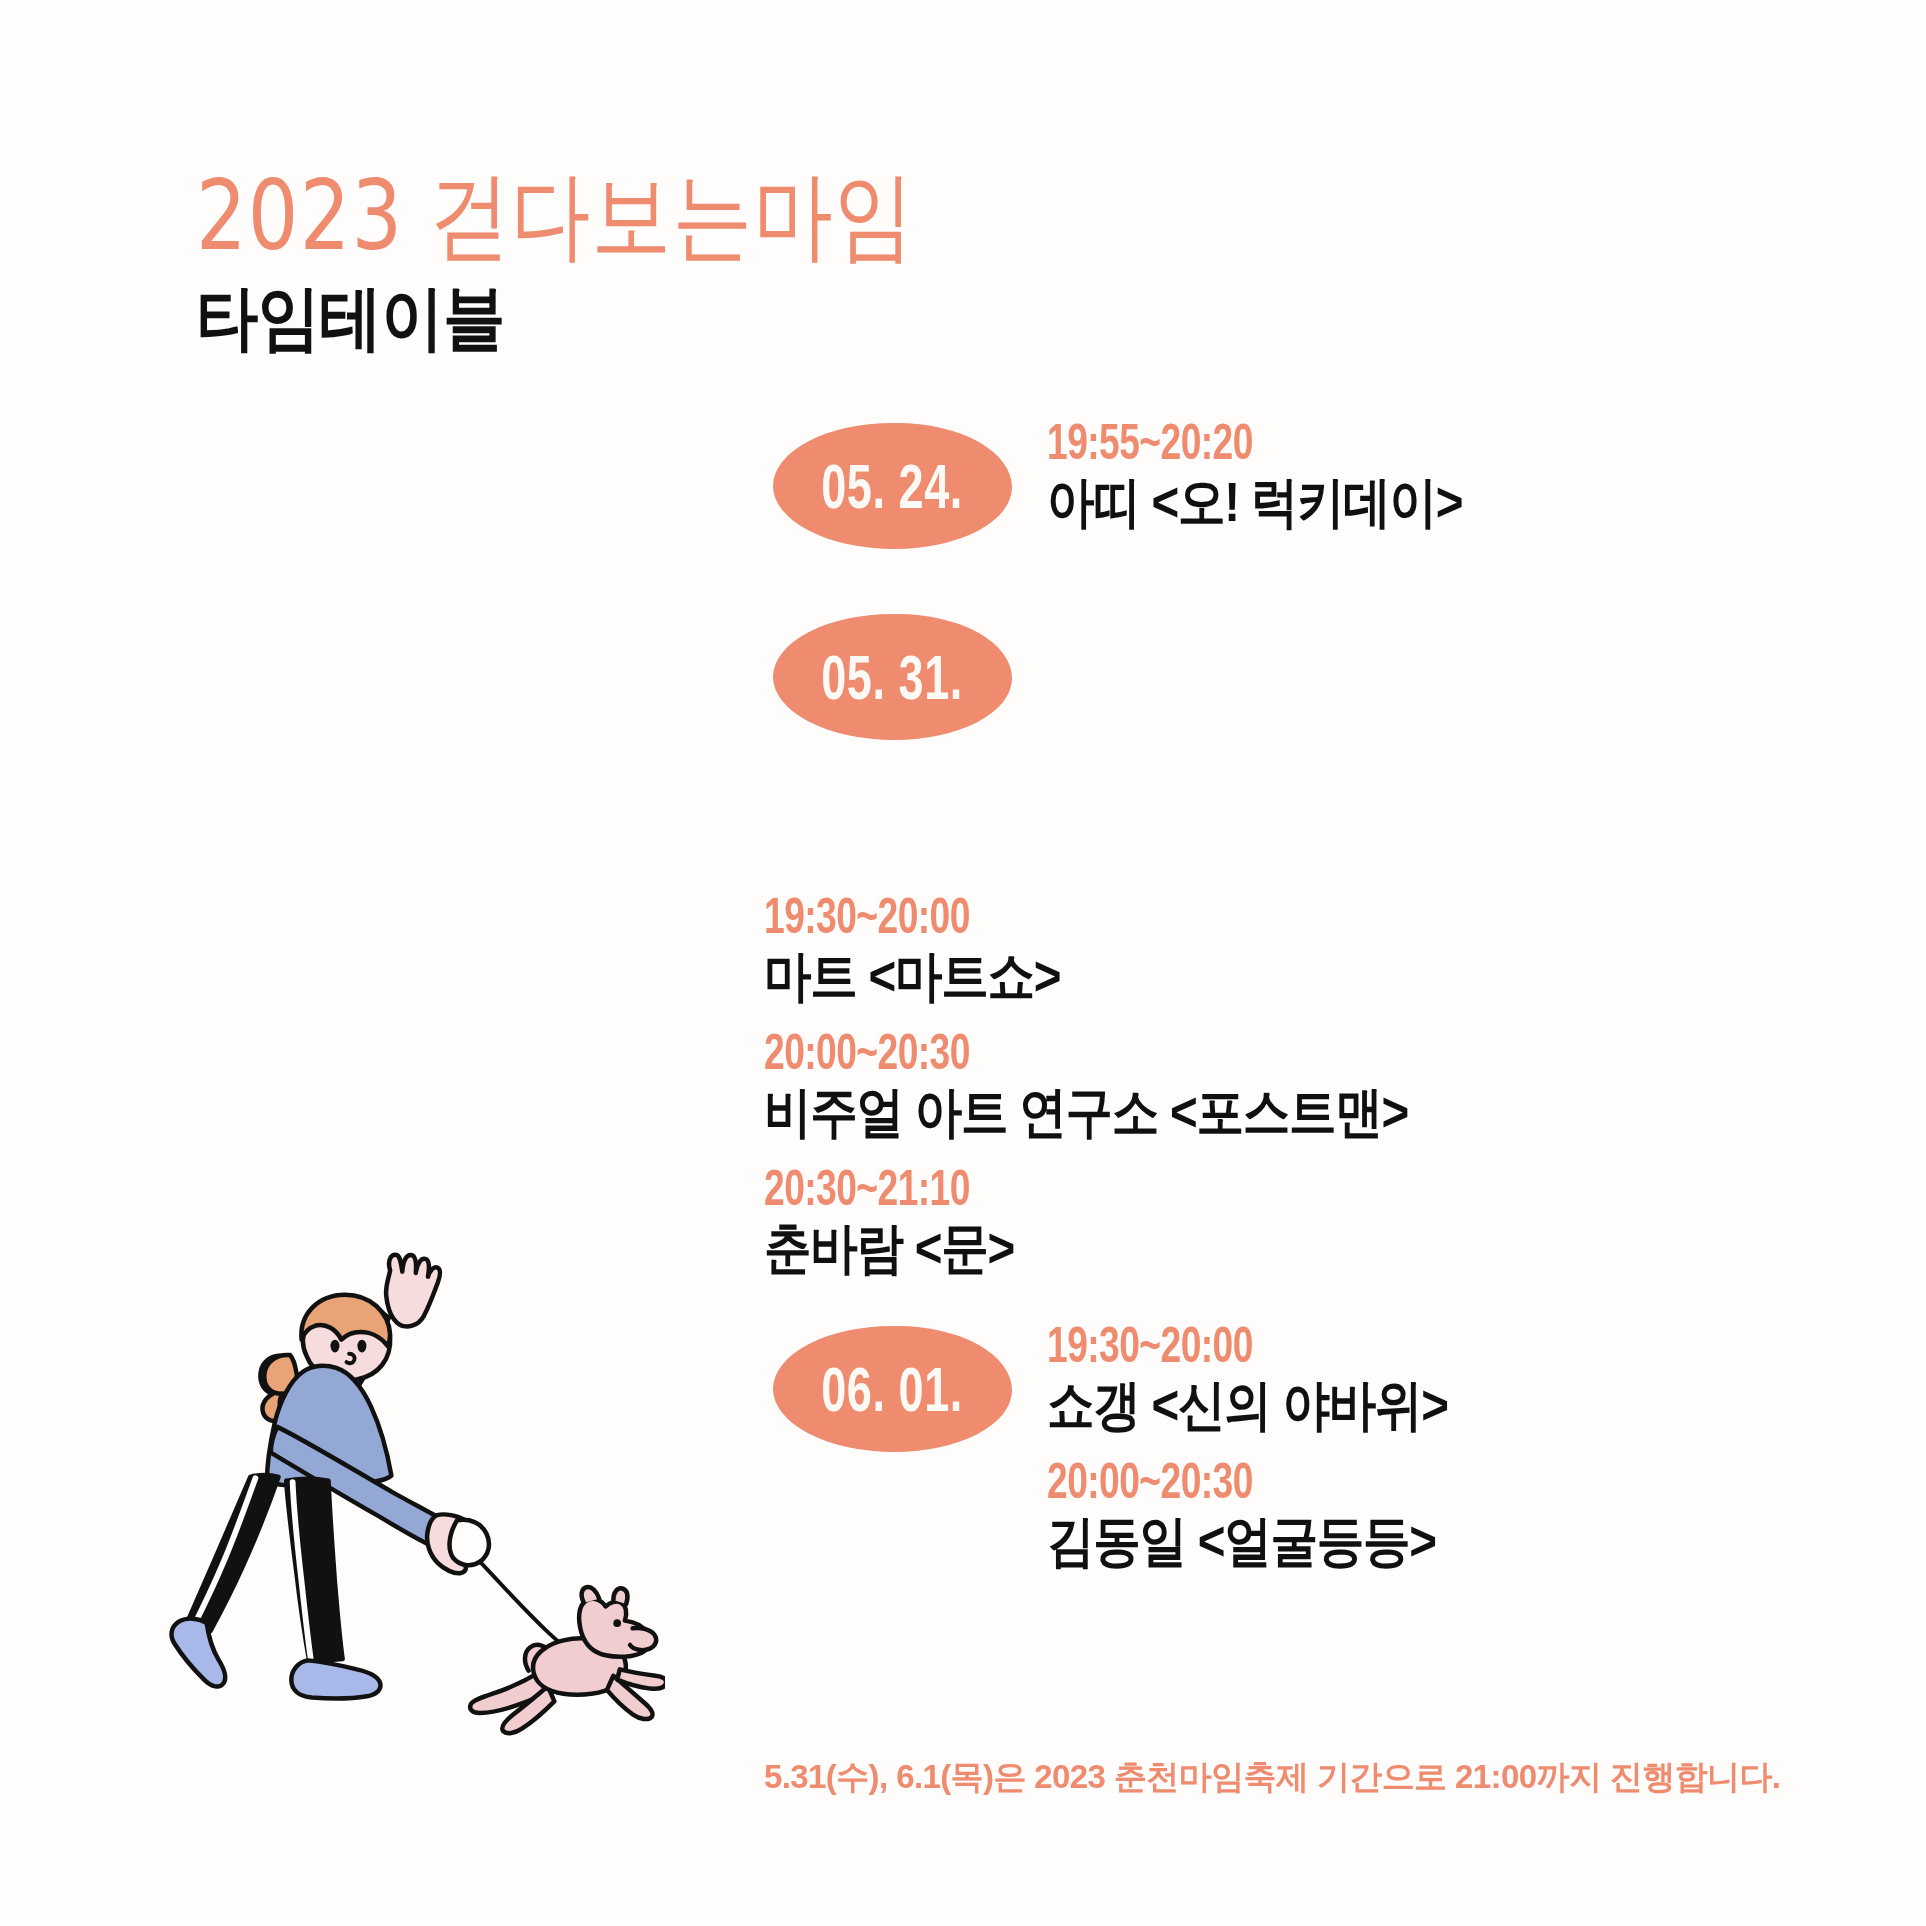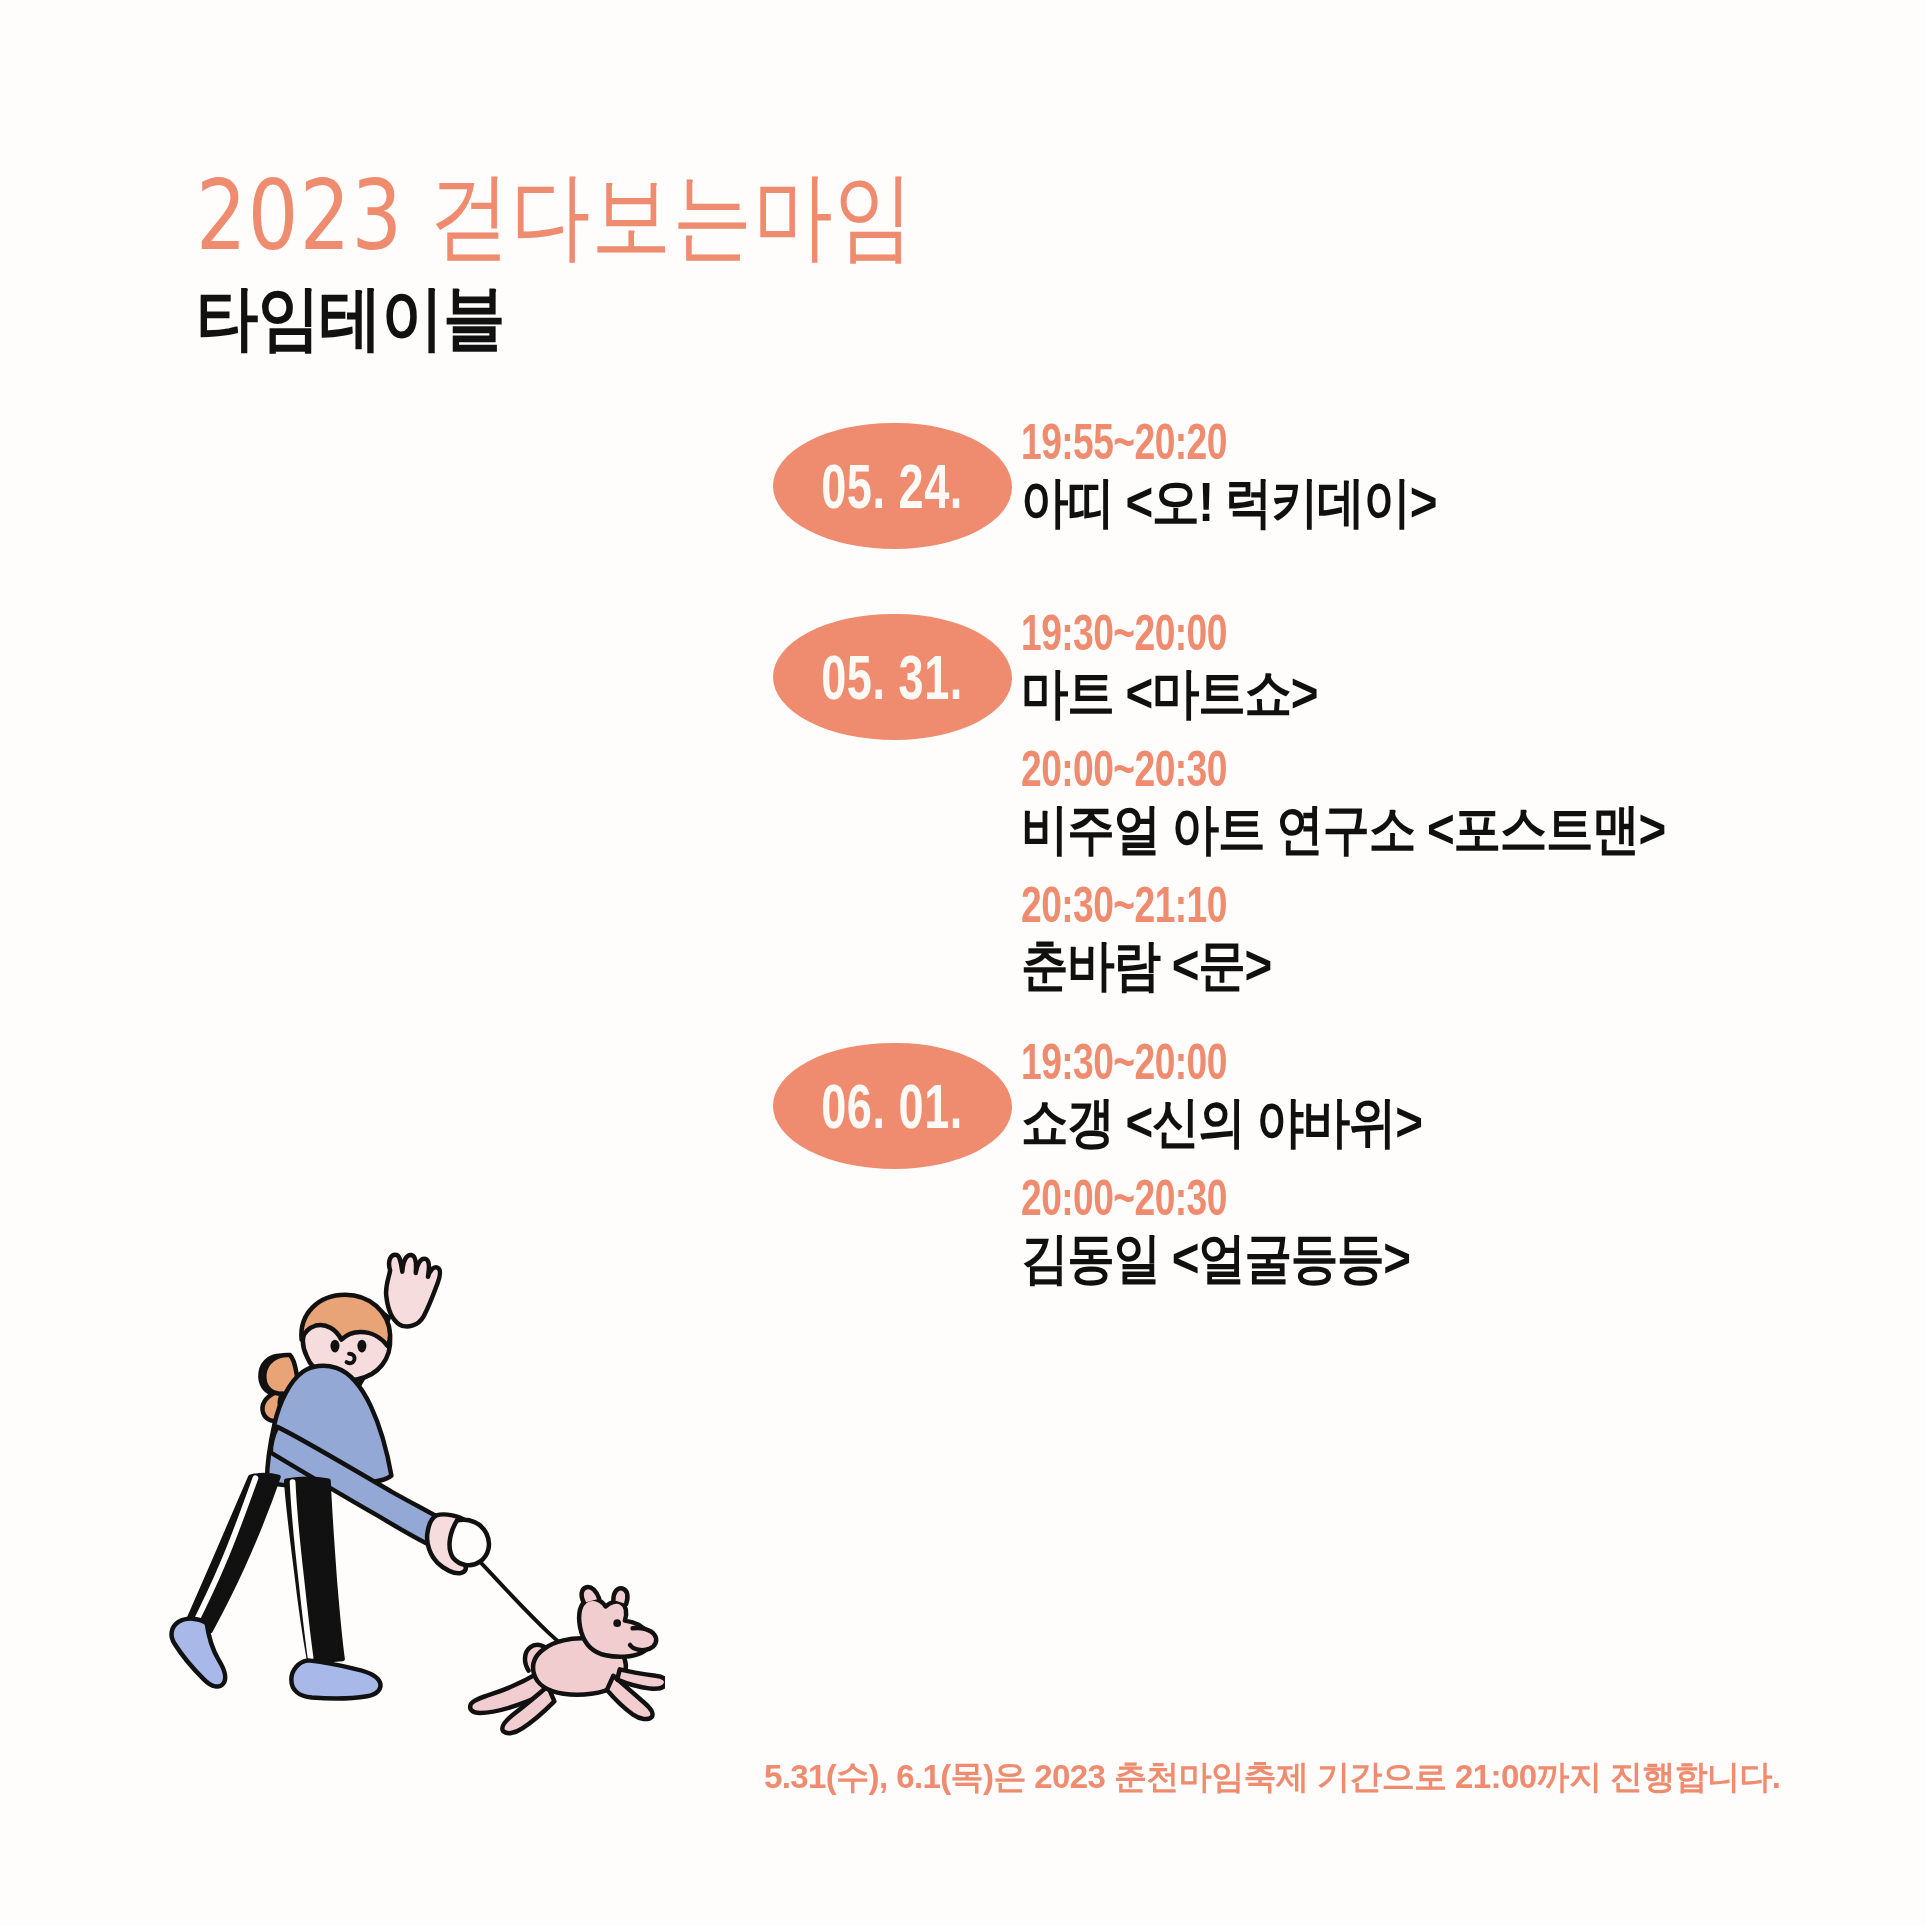--- a/index.html
+++ b/index.html
@@ -58,23 +58,24 @@
   .schedule {
     position: absolute;
     left: 764px;
     top: 411px;
     width: 1130px;
   }
   .day-block {
     position: relative;
     display: flex;
     align-items: flex-start;
+    gap: 26px;
   }
   .day-block.d1 { margin-top: 0px; }
-  .day-block.d2 { margin-top: 63px; }
+  .day-block.d2 { margin-top: 63px; flex-direction: column; }
   .day-block.d3 { margin-top: 44px; }
 
   .date-badge-wrap {
     position: relative;
     flex: 0 0 257px;
     height: 128px;
   }
   .date-badge {
     position: absolute;
     left: 9px;

